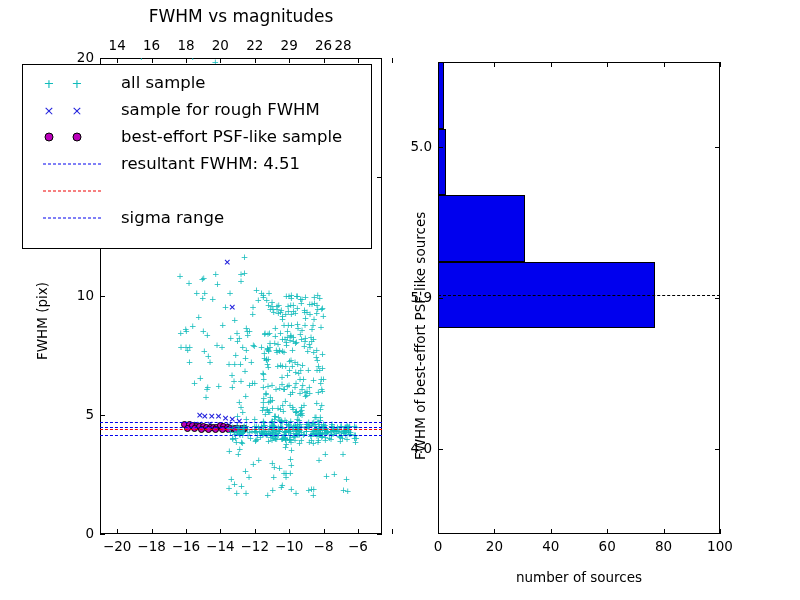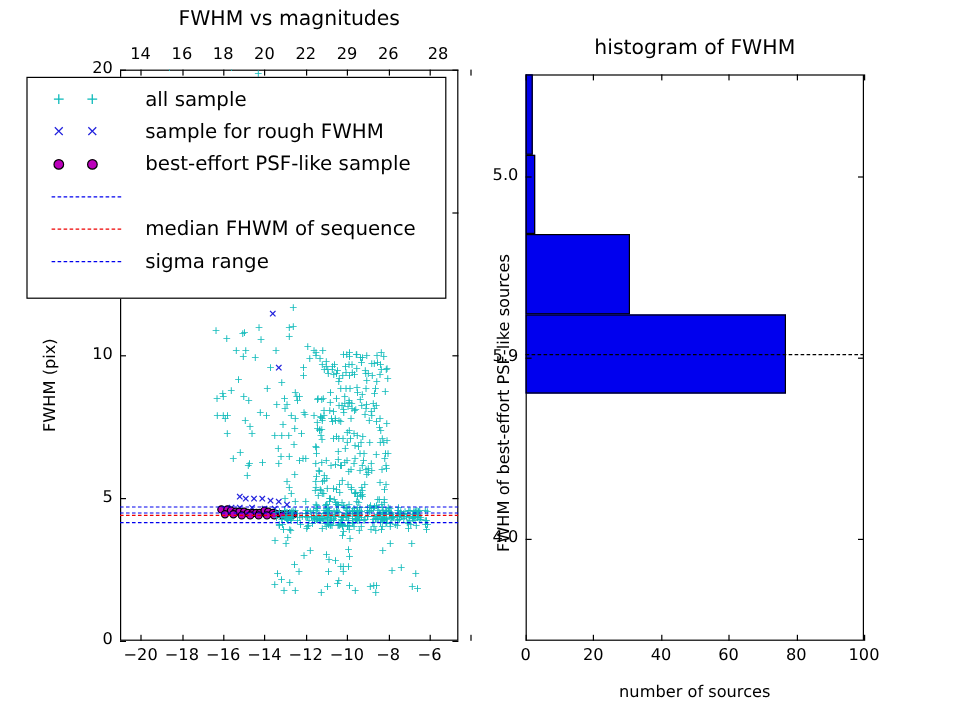--- a/index.html
+++ b/index.html
@@ -49,21 +49,21 @@
   <div class="ttl" style="left:100px;top:6px;width:282px;">FWHM vs magnitudes</div>
 
   <div id="top-ticks">
       <div class="tick-lbl" style="left:99.1951219512195px;top:37px;width:36px;text-align:center;">14</div>
       <div class="tick-lbl" style="left:133.58536585365854px;top:37px;width:36px;text-align:center;">16</div>
       <div class="tick-lbl" style="left:167.97560975609758px;top:37px;width:36px;text-align:center;">18</div>
       <div class="tick-lbl" style="left:202.3658536585366px;top:37px;width:36px;text-align:center;">20</div>
       <div class="tick-lbl" style="left:236.75609756097563px;top:37px;width:36px;text-align:center;">22</div>
       <div class="tick-lbl" style="left:271.1463414634146px;top:37px;width:36px;text-align:center;">29</div>
       <div class="tick-lbl" style="left:305.5365853658537px;top:37px;width:36px;text-align:center;">26</div>
-      <div class="tick-lbl" style="left:347px;top:37px;width:36px;text-align:center;">28</div>
+      <div class="tick-lbl" style="left:325px;top:37px;width:36px;text-align:center;">28</div>
     </div>
 
   <div class="frame" id="left-frame" style="left:100px;top:58px;width:282px;height:476px;"></div>
 
   <div id="left-layer" style="position:absolute;left:100px;top:58px;width:282px;height:476px;overflow:hidden;">
       <div class="pt plus" style="left:37.26829268292681px;top:-5px;width:8px;text-align:center;">+</div>
       <div class="pt plus" style="left:88.85365853658539px;top:-5px;width:8px;text-align:center;">+</div>
       <div class="pt plus" style="left:111.20731707317071px;top:-0.2400000000000091px;width:8px;text-align:center;">+</div>
       <div class="pt plus" style="left:140.4390243902439px;top:194.92000000000002px;width:8px;text-align:center;">+</div>
       <div class="pt plus" style="left:137px;top:211.57999999999998px;width:8px;text-align:center;">+</div>
@@ -871,36 +871,35 @@
         <div class="lg-key">
           <span class="k-dot" style="left:20px;"></span>
           <span class="k-dot" style="left:48px;"></span>
         </div>
         <span class="lg-txt">best-effort PSF-like sample</span>
       </div>
       <div class="lg-row">
         <div class="lg-key">
           <span class="k-line" style="border-top:1.8px dashed #0000ee;background-image:none;"></span>
         </div>
+        <span class="lg-txt">resultant FWHM: 4.51</span>
       </div>
       <div class="lg-row">
         <div class="lg-key">
           <span class="k-line" style="border-top:1.8px dashed #ee0000;background-image:none;"></span>
         </div>
-        <span class="lg-txt">median FHWM of sequence</span>
       </div>
       <div class="lg-row">
         <div class="lg-key">
           <span class="k-line" style="position:absolute;top:50%;left:14px;width:58px;height:0;transform:translateY(-50%);border-top:1.8px dashed #0000ee;"></span>
         </div>
         <span class="lg-txt">sigma range</span>
       </div>
     </div>
 
-  <div class="ttl" style="left:438px;top:30px;width:282px;">histogram of FWHM</div>
 
   <div class="frame" id="right-frame" style="left:438px;top:62px;width:282px;height:472px;"></div>
 
   <div id="right-layer" style="position:absolute;left:438px;top:62px;width:282px;height:472px;overflow:visible;">
       <div class="bar" style="left:0px;top:199.69230769230774px;width:217.14px;height:66.56410256410248px;"></div>
       <div class="bar" style="left:0px;top:133.12820512820525px;width:87.41999999999996px;height:66.56410256410248px;"></div>
       <div class="bar" style="left:0px;top:66.56410256410277px;width:8.45999999999998px;height:66.56410256410248px;"></div>
       <div class="bar" style="left:0px;top:0px;width:5.639999999999986px;height:66.56410256410277px;"></div>
       <div style="position:absolute;left:0px;top:232.97435897435912px;width:282px;height:0;border-top:1.8px dashed #000;"></div>
     </div>

